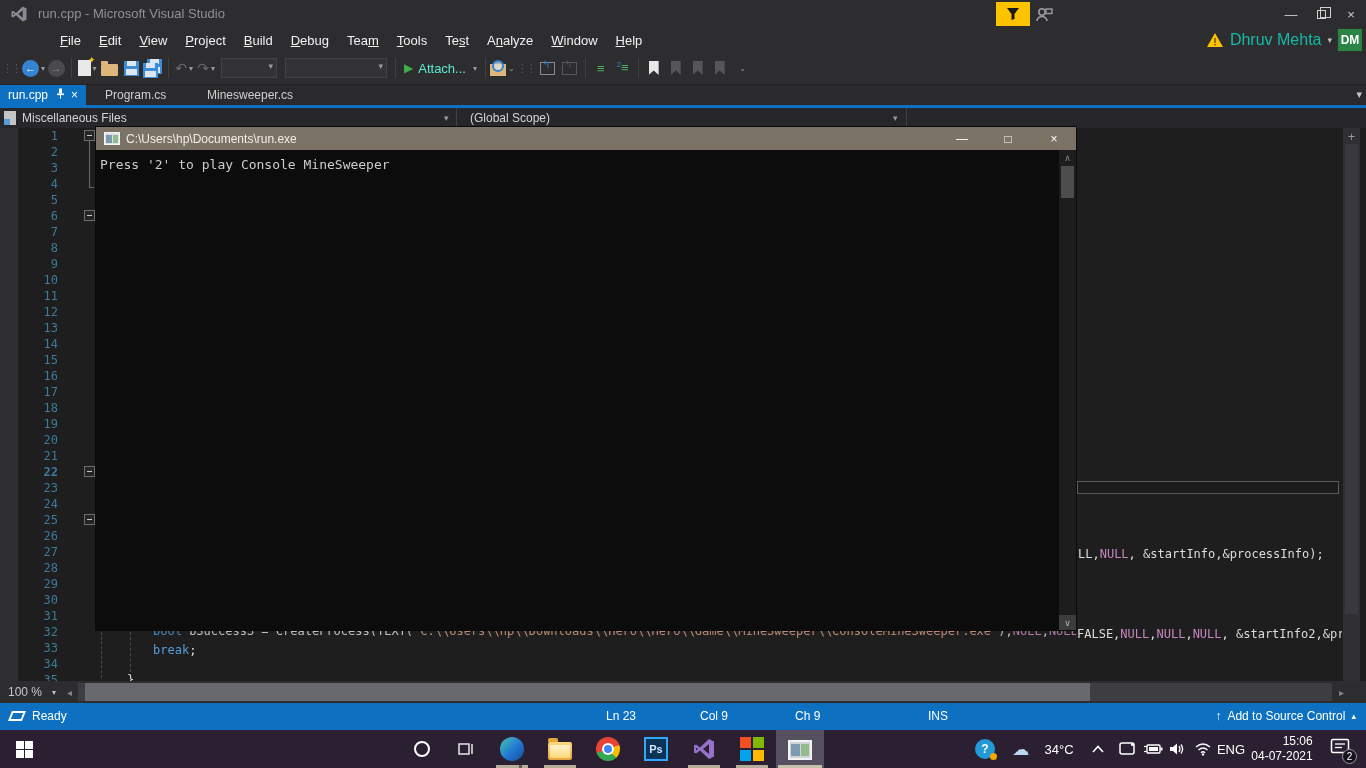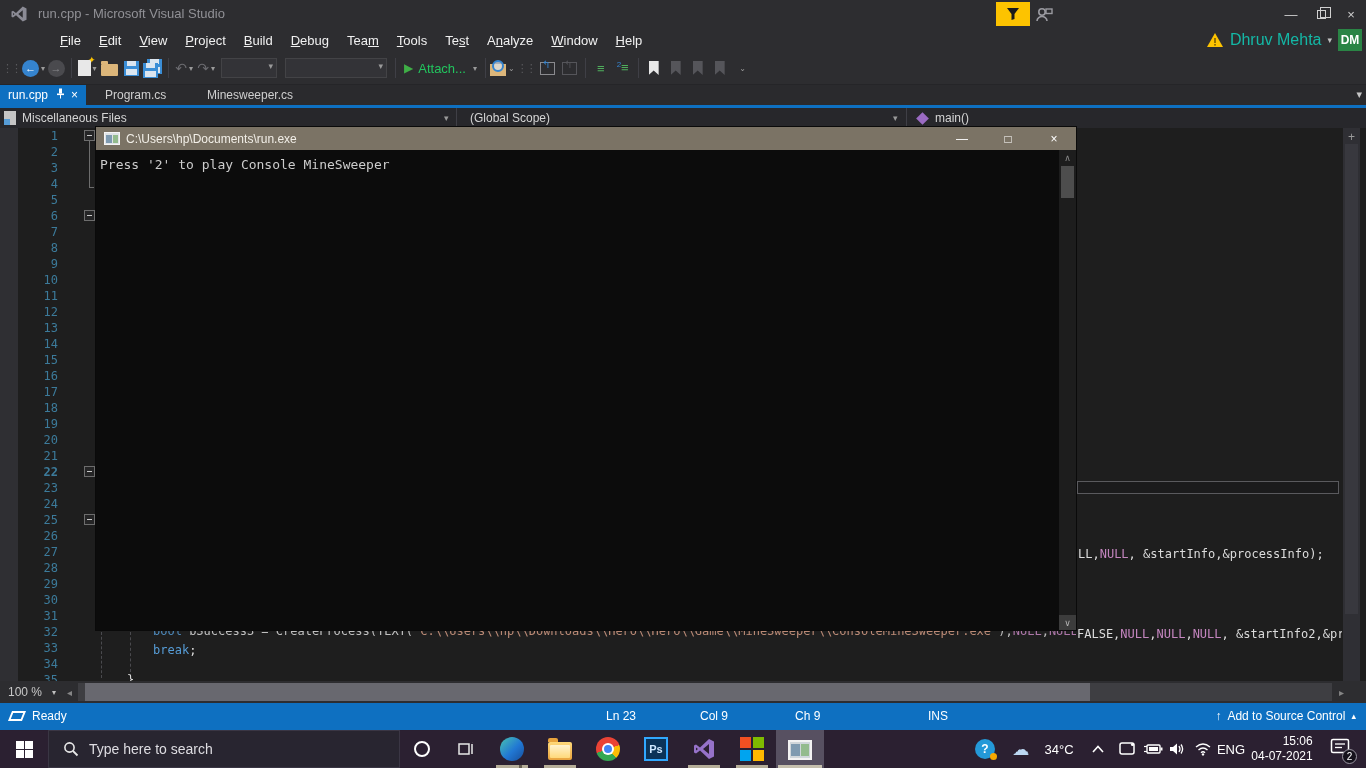--- a/index.html
+++ b/index.html
@@ -46,21 +46,21 @@
   .save-all { position:relative; width:20px; height:18px; }
   .save-all .save-icon { position:absolute; }
   .save-all .s1 { left:4px; top:0; }
   .save-all .s2 { left:0; top:4px; }
   .tb-disabled { color:#6b6b70; }
   .tb-combo { width:56px; height:20px; background:#333337; border:1px solid #434346; margin:0 4px; position:relative; }
   .tb-combo.wide { width:102px; }
   .tb-combo::after { content:"▾"; position:absolute; right:3px; top:2px; font-size:9px; color:#9a9a9a; }
   .attach { display:flex; align-items:center; gap:5px; padding:0 4px; }
   .attach .play { color:#3fae46; font-size:12px; }
-  .attach .lbl { color:#22c55e; font-size:13px; }
+  .attach .lbl { color:#5eead4; font-size:13px; }
   .find-icon { width:16px; height:12px; background:#dcb67a; position:relative; margin-top:3px; }
   .find-icon::after { content:""; position:absolute; left:2px; top:-4px; width:8px; height:8px; border:2px solid #3584cf; border-radius:50%; background:rgba(220,230,240,.7); }
   .boxarrow { width:15px; height:13px; border:1px solid #8a8a8e; position:relative; }
   .boxarrow::after { content:"↰"; position:absolute; left:1px; top:-4px; font-size:10px; color:#3584cf; }
   .boxarrow.dim { border-color:#55555a; } .boxarrow.dim::after { color:#55555a; }
   .indent-icon { font-size:13px; color:#4fae5c; position:relative; }
   .indent-icon sup { color:#3584cf; font-size:8px; }
   .bookmark { width:10px; height:14px; background:#e8e8e8; clip-path:polygon(0 0,100% 0,100% 100%,50% 68%,0 100%); }
   .bookmark.dim { background:#55555a; }
 
@@ -342,24 +342,20 @@
       <span class="file-ic"></span>
       <span>Miscellaneous Files</span>
     </div>
     <span class="nav-caret" style="left:444px">▾</span>
     <div class="nav-sep" style="left:456px"></div>
     <div class="nav-sec" style="left:470px;width:430px">
       <span>(Global Scope)</span>
     </div>
     <span class="nav-caret" style="left:893px">▾</span>
     <div class="nav-sep" style="left:906px"></div>
-    <div class="nav-sec" style="left:908px;width:458px">
-      <span class="cube-ic"></span>
-      <span>main()</span>
-    </div>
   </div>
 
   <div id="editor">
     <div id="indicator-strip"></div>
     <div id="line-gutter">
         <div class="ln" style="top: 0px;">1</div>
         <div class="ln" style="top: 16px;">2</div>
         <div class="ln" style="top: 32px;">3</div>
         <div class="ln" style="top: 48px;">4</div>
         <div class="ln" style="top: 64px;">5</div>
@@ -467,27 +463,20 @@
 
   <div id="taskbar">
     <div id="start-btn">
       <div class="win-logo">
           <div></div>
           <div></div>
           <div></div>
           <div></div>
         </div>
     </div>
-    <div id="task-search">
-      <svg width="16" height="16" viewBox="0 0 16 16">
-          <circle cx="6.5" cy="6.5" r="4.6" fill="none" stroke="#e8e8e8" stroke-width="1.6"></circle>
-          <line x1="10" y1="10" x2="14.5" y2="14.5" stroke="#e8e8e8" stroke-width="1.8"></line>
-        </svg>
-      <input placeholder="Type here to search" style="">
-    </div>
     <div id="cortana-btn">
         <div class="ring"></div>
       </div>
     <div id="taskview-btn">
       <svg width="18" height="18" viewBox="0 0 18 18">
           <rect x="2" y="4" width="10" height="10" fill="none" stroke="#e8e8e8" stroke-width="1.5"></rect>
           <line x1="15" y1="4" x2="15" y2="14" stroke="#e8e8e8" stroke-width="1.5"></line>
           <line x1="15.5" y1="2" x2="15.5" y2="2.1" stroke="#e8e8e8" stroke-width="1.5"></line>
         </svg>
     </div>

